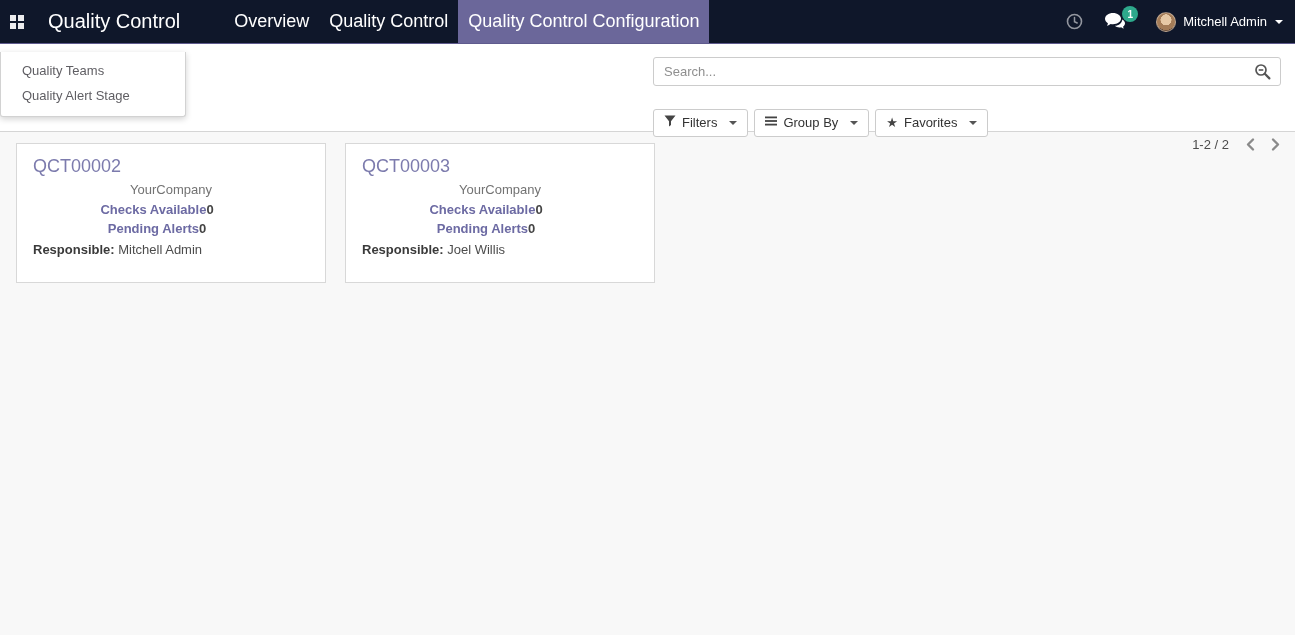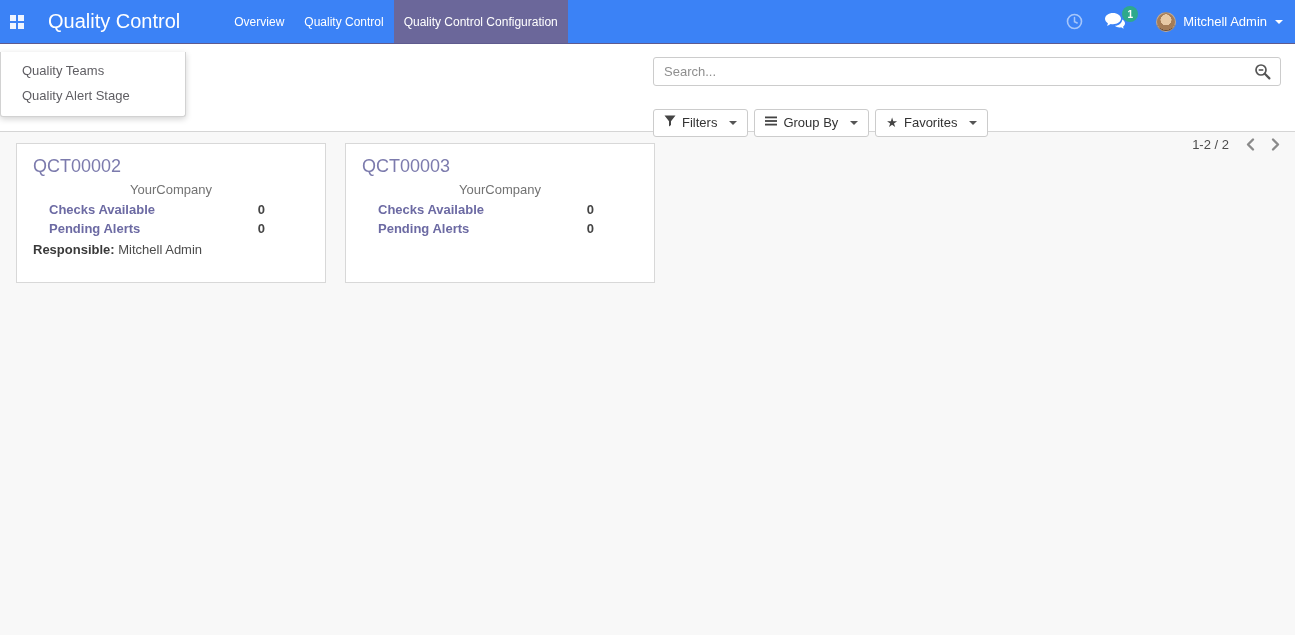--- a/index.html
+++ b/index.html
@@ -6,39 +6,39 @@
   html, body { margin: 0; padding: 0; }
   body {
     width: 1295px; height: 635px; overflow: hidden;
     font-family: "Liberation Sans", sans-serif;
     background: #f8f8f8;
     position: relative;
   }
 
   
   .navbar {
-    height: 44px; background: #3b82f6;
+    height: 44px; background: #0f172a;
     display: flex; align-items: stretch;
     border-bottom: 1px solid #5f5b8e;
     position: relative; z-index: 40;
   }
   .apps-btn {
     width: 34px; display: flex; align-items: center; justify-content: center;
     cursor: pointer;
   }
   .grid-icon { display: grid; grid-template-columns: 6px 6px; grid-template-rows: 6px 6px; gap: 2px; }
   .grid-icon span { background: rgba(255,255,255,.92); display: block; }
   .brand {
     color: #fff; font-size: 20px; display: flex; align-items: center;
     padding: 0 8px 0 14px; cursor: pointer; white-space: nowrap;
   }
   .menu { display: flex; margin-left: 36px; align-items: stretch; }
   .menu-item {
     display: flex; align-items: center; padding: 0 10px;
-    color: #fff; font-size: 12px; cursor: pointer; white-space: nowrap;
+    color: #fff; font-size: 18px; cursor: pointer; white-space: nowrap;
     position: relative;
   }
   .menu-item.active { background: #6b679a; }
 
   .systray { margin-left: auto; display: flex; align-items: center; padding-right: 12px; }
   .tray-icon { display: flex; align-items: center; cursor: pointer; }
   .clock-wrap { opacity: .55; margin-right: 22px; }
   .chat-wrap { position: relative; margin-right: 30px; }
   .badge {
     position: absolute; top: -7px; right: -12px;
@@ -101,21 +101,21 @@
 
   
   .content { padding: 11px 16px; display: flex; gap: 19px; }
   .card {
     width: 310px; height: 140px; background: #fff;
     border: 1px solid #d8d8d8; padding: 8px 16px;
   }
   .card-title { color: #7c7bad; font-size: 18px; font-weight: 400; margin: 3px 0 0; cursor: pointer; line-height: 22px; }
   .card-company { font-size: 13px; color: #737373; margin-top: 4px; line-height: 17px; text-align: center; }
   .card-stats { margin: 2px 0 0 16px; }
-  .stat-row { display: flex; justify-content: space-between; padding-right: 44px; line-height: 19px; }
+  .stat-row { display: flex; justify-content: center; padding-right: 44px; line-height: 19px; }
   .stat-label { color: #6c6aa3; font-weight: bold; font-size: 13px; cursor: pointer; }
   .stat-value { color: #444; font-weight: bold; font-size: 13px; }
   .card-resp { font-size: 13px; margin-top: 3px; color: #4c4c4c; line-height: 17px; }
   .card-resp .resp-label { color: #3a3a3a; font-weight: bold; }
 </style>
 </head>
 <body>
 
 <header class="navbar">
   <div class="apps-btn">
@@ -254,15 +254,19 @@
     <div class="card-stats">
       <div class="stat-row">
         <span class="stat-label">Checks Available</span>
         <span class="stat-value">0</span>
       </div>
       <div class="stat-row">
         <span class="stat-label">Pending Alerts</span>
         <span class="stat-value">0</span>
       </div>
     </div>
+    <div class="card-resp">
+      <span class="resp-label">Responsible:</span>
+      <span>Joel Willis</span>
+    </div>
   </div>
 
 </main>
 
 </body></html>

